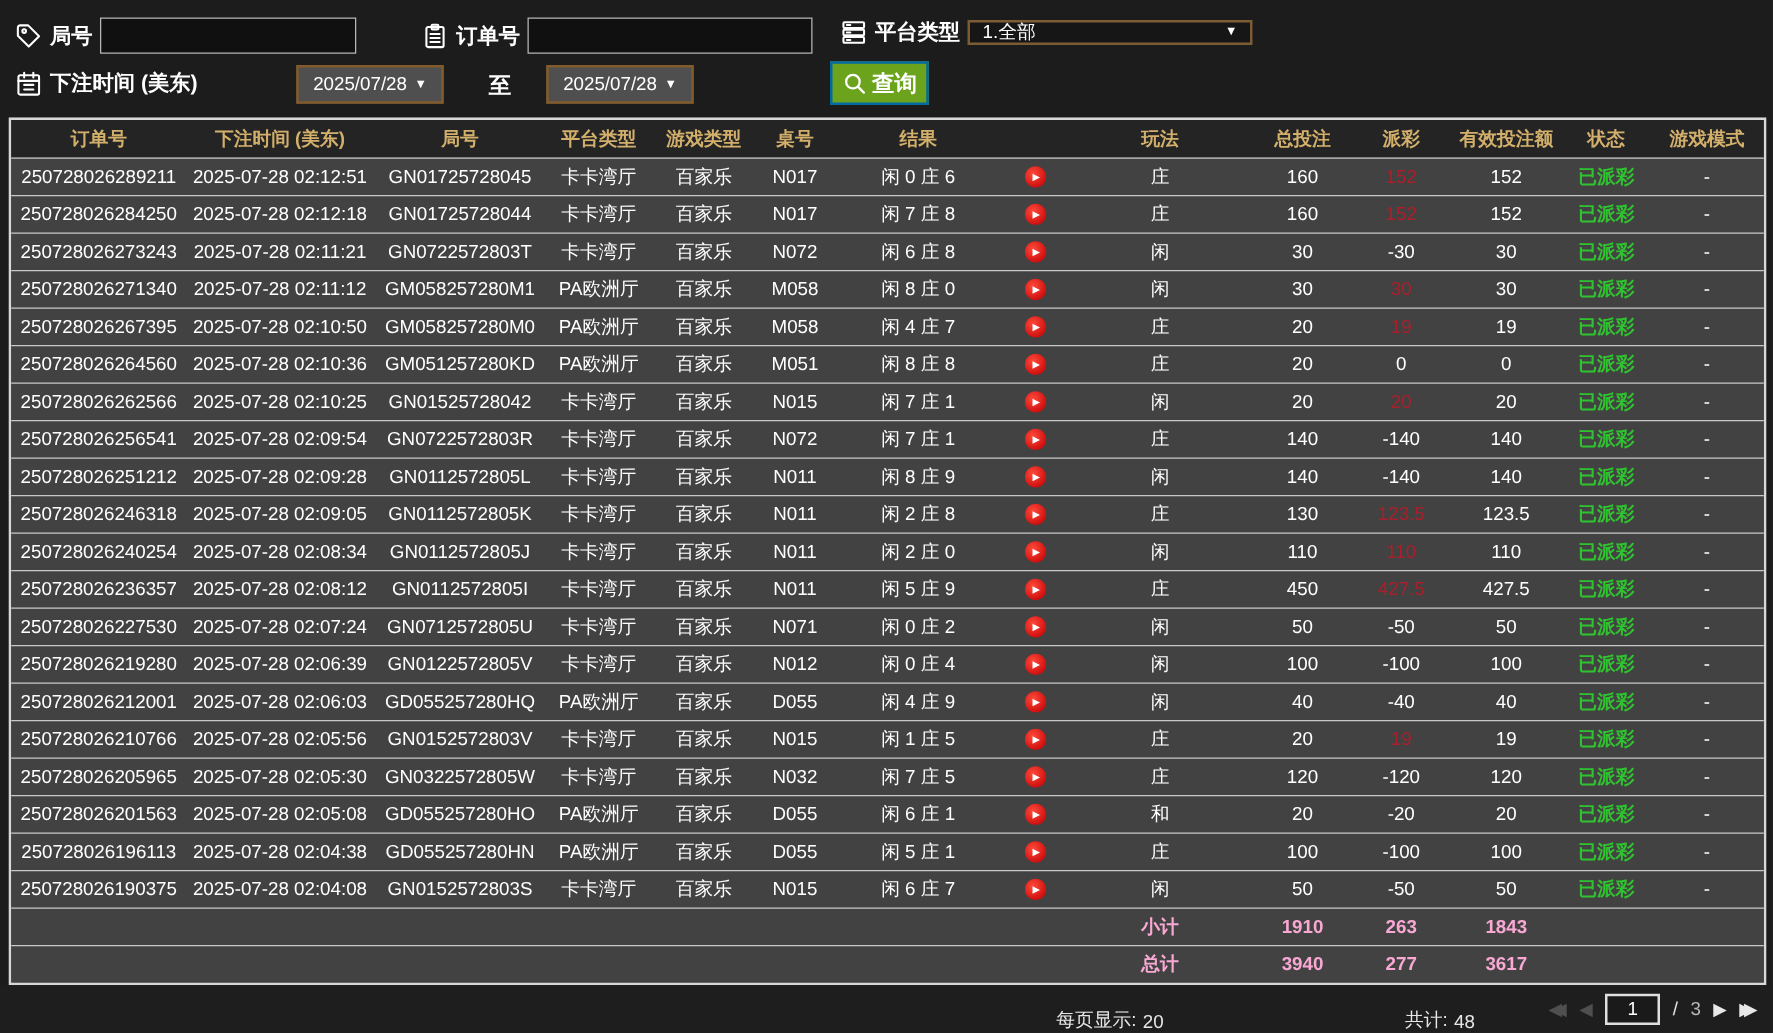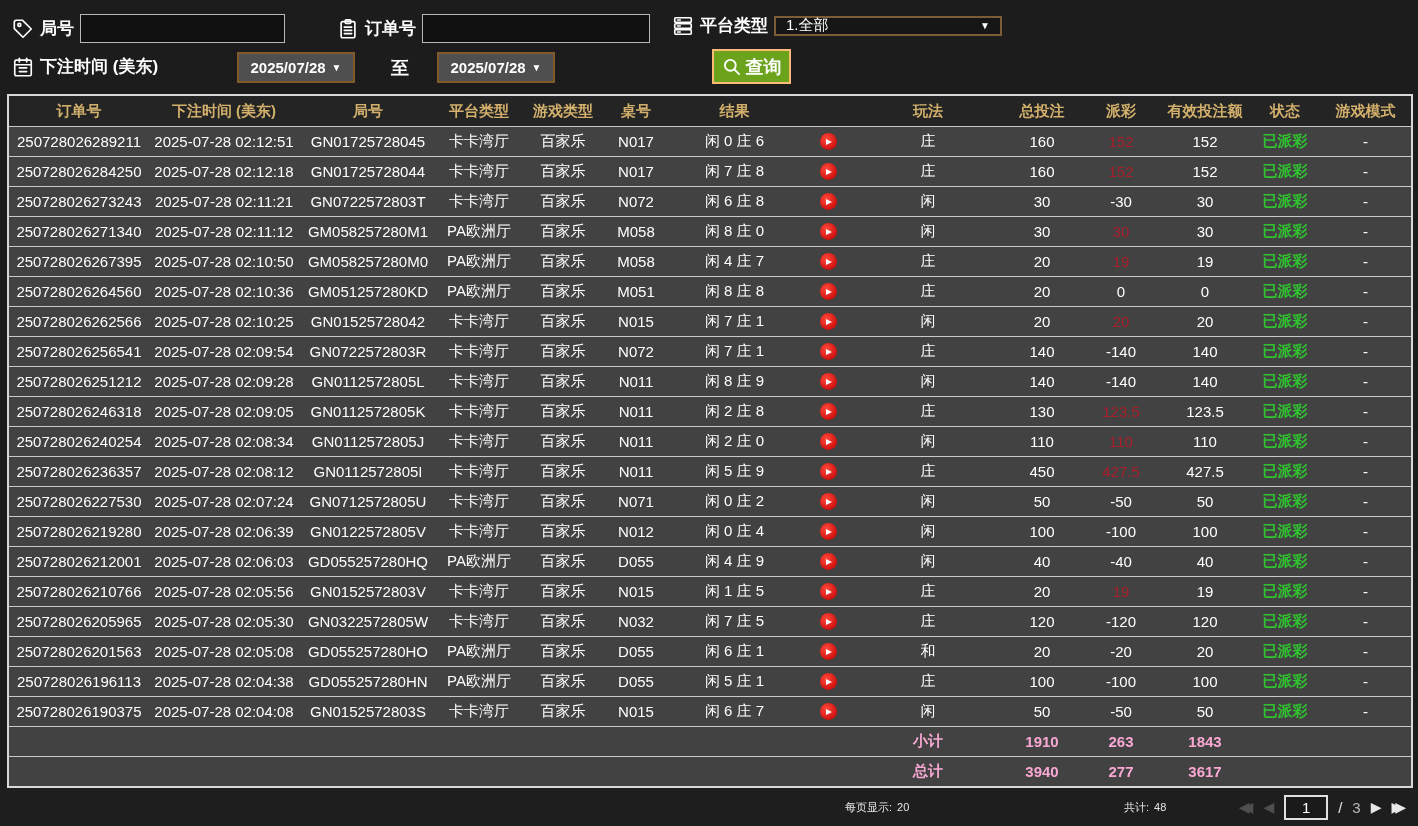--- a/index.html
+++ b/index.html
@@ -13,25 +13,25 @@
   .f-label { color:#fff; font-weight:bold; font-size:17px; white-space:nowrap; }
   .f-icon { display:inline-flex; align-items:center; }
   .txt-input { background:#101010; border:1px solid #b8b8b8; height:29px; color:#fff;
     font-size:15px; padding:0 8px; outline:none; }
   .select-box { width:228px; height:20px; background:#161616; border:2px solid #7c5c34;
     display:flex; align-items:center; justify-content:space-between; padding:0 10px;
     color:#fff; font-size:15px; cursor:pointer; }
   .select-box .arrow, .date-btn .arrow { font-size:10px; color:#fff; }
   .date-btn { width:118px; height:31px; background:#4f4f4f; border:2px solid #835a2a;
     display:flex; align-items:center; justify-content:center; gap:6px; color:#fff;
-    font-weight:bold; font-size:15px; cursor:pointer; }
+    font-weight:normal; font-size:15px; cursor:pointer; }
   .to-label { position:absolute; left:391px; top:56px; color:#fff; font-weight:bold; font-size:18px; }
   .query-btn { position:absolute; left:664px; top:49px; width:79px; height:35px;
-    background:#6ba31c; border:2px solid #fdba74; display:flex; align-items:center;
-    justify-content:center; gap:4px; color:#fff; font-weight:bold; font-size:18px; cursor:pointer;margin-left:48px; }
+    background:#6ba31c; border:2px solid #0369a1; display:flex; align-items:center;
+    justify-content:center; gap:4px; color:#fff; font-weight:bold; font-size:18px; cursor:pointer; }
 
   
   .table { position:absolute; top:94px; left:7px; width:1406px; height:694px;
     border:2px solid #d8d8d8; background:#424242; }
   .trow { display:grid;
     grid-template-columns:140px 150px 138px 84px 84px 62px 135px 52px 148px 80px 78px 90px 70px 91px;
     height:30px; }
   .thead { background:#242424; }
   .thead .cell { color:#d2b06c; font-weight:bold; font-size:15px; }
   .cell { display:flex; align-items:center; justify-content:center; color:#fff;
@@ -43,22 +43,22 @@
   .status-cell { color:#2fc42f; font-weight:bold; }
   .summary .cell { color:#f9a8d4; font-weight:bold; }
   .play { width:17px; height:17px; border-radius:50%; cursor:pointer;
     background:radial-gradient(circle at 38% 35%, #ff4a3a, #cf0f0f 72%);
     display:flex; align-items:center; justify-content:center; }
   .play::after { content:''; width:0; height:0; border-left:6px solid #fff;
     border-top:3.5px solid transparent; border-bottom:3.5px solid transparent; margin-left:1px; }
 
   
   .footer { position:absolute; top:788px; left:0; width:1418px; height:38px; background:#1e1e1e; }
-  .foot-text { position:absolute; top:0; height:38px; display:flex; align-items:center;
-    color:#e6e6e6; font-size:11px; gap:5px; }
+  .foot-text { position:absolute; top:0; height:38px; display:flex; align-items:flex-end;
+    color:#e6e6e6; font-size:15px; gap:5px; }
   .per-page { left:845px; }
   .total-count { left:1080px;margin-left:44px; }
   .pager { position:absolute; right:12px; top:0; height:38px; display:flex;
     align-items:center; gap:10px; }
   .pg-btn { font-size:14px; cursor:pointer; line-height:1; }
   .pg-btn.disabled { color:#4f4f4f; cursor:default; }
   .pg-btn.active { color:#e8e8e8; }
   .pg-btn.double { letter-spacing:-7px; padding-right:7px; }
   .page-input { width:44px; height:25px; background:#1a1a1a; border:2px solid #e0e0e0;
     color:#fff; text-align:center; font-size:15px; outline:none; }

